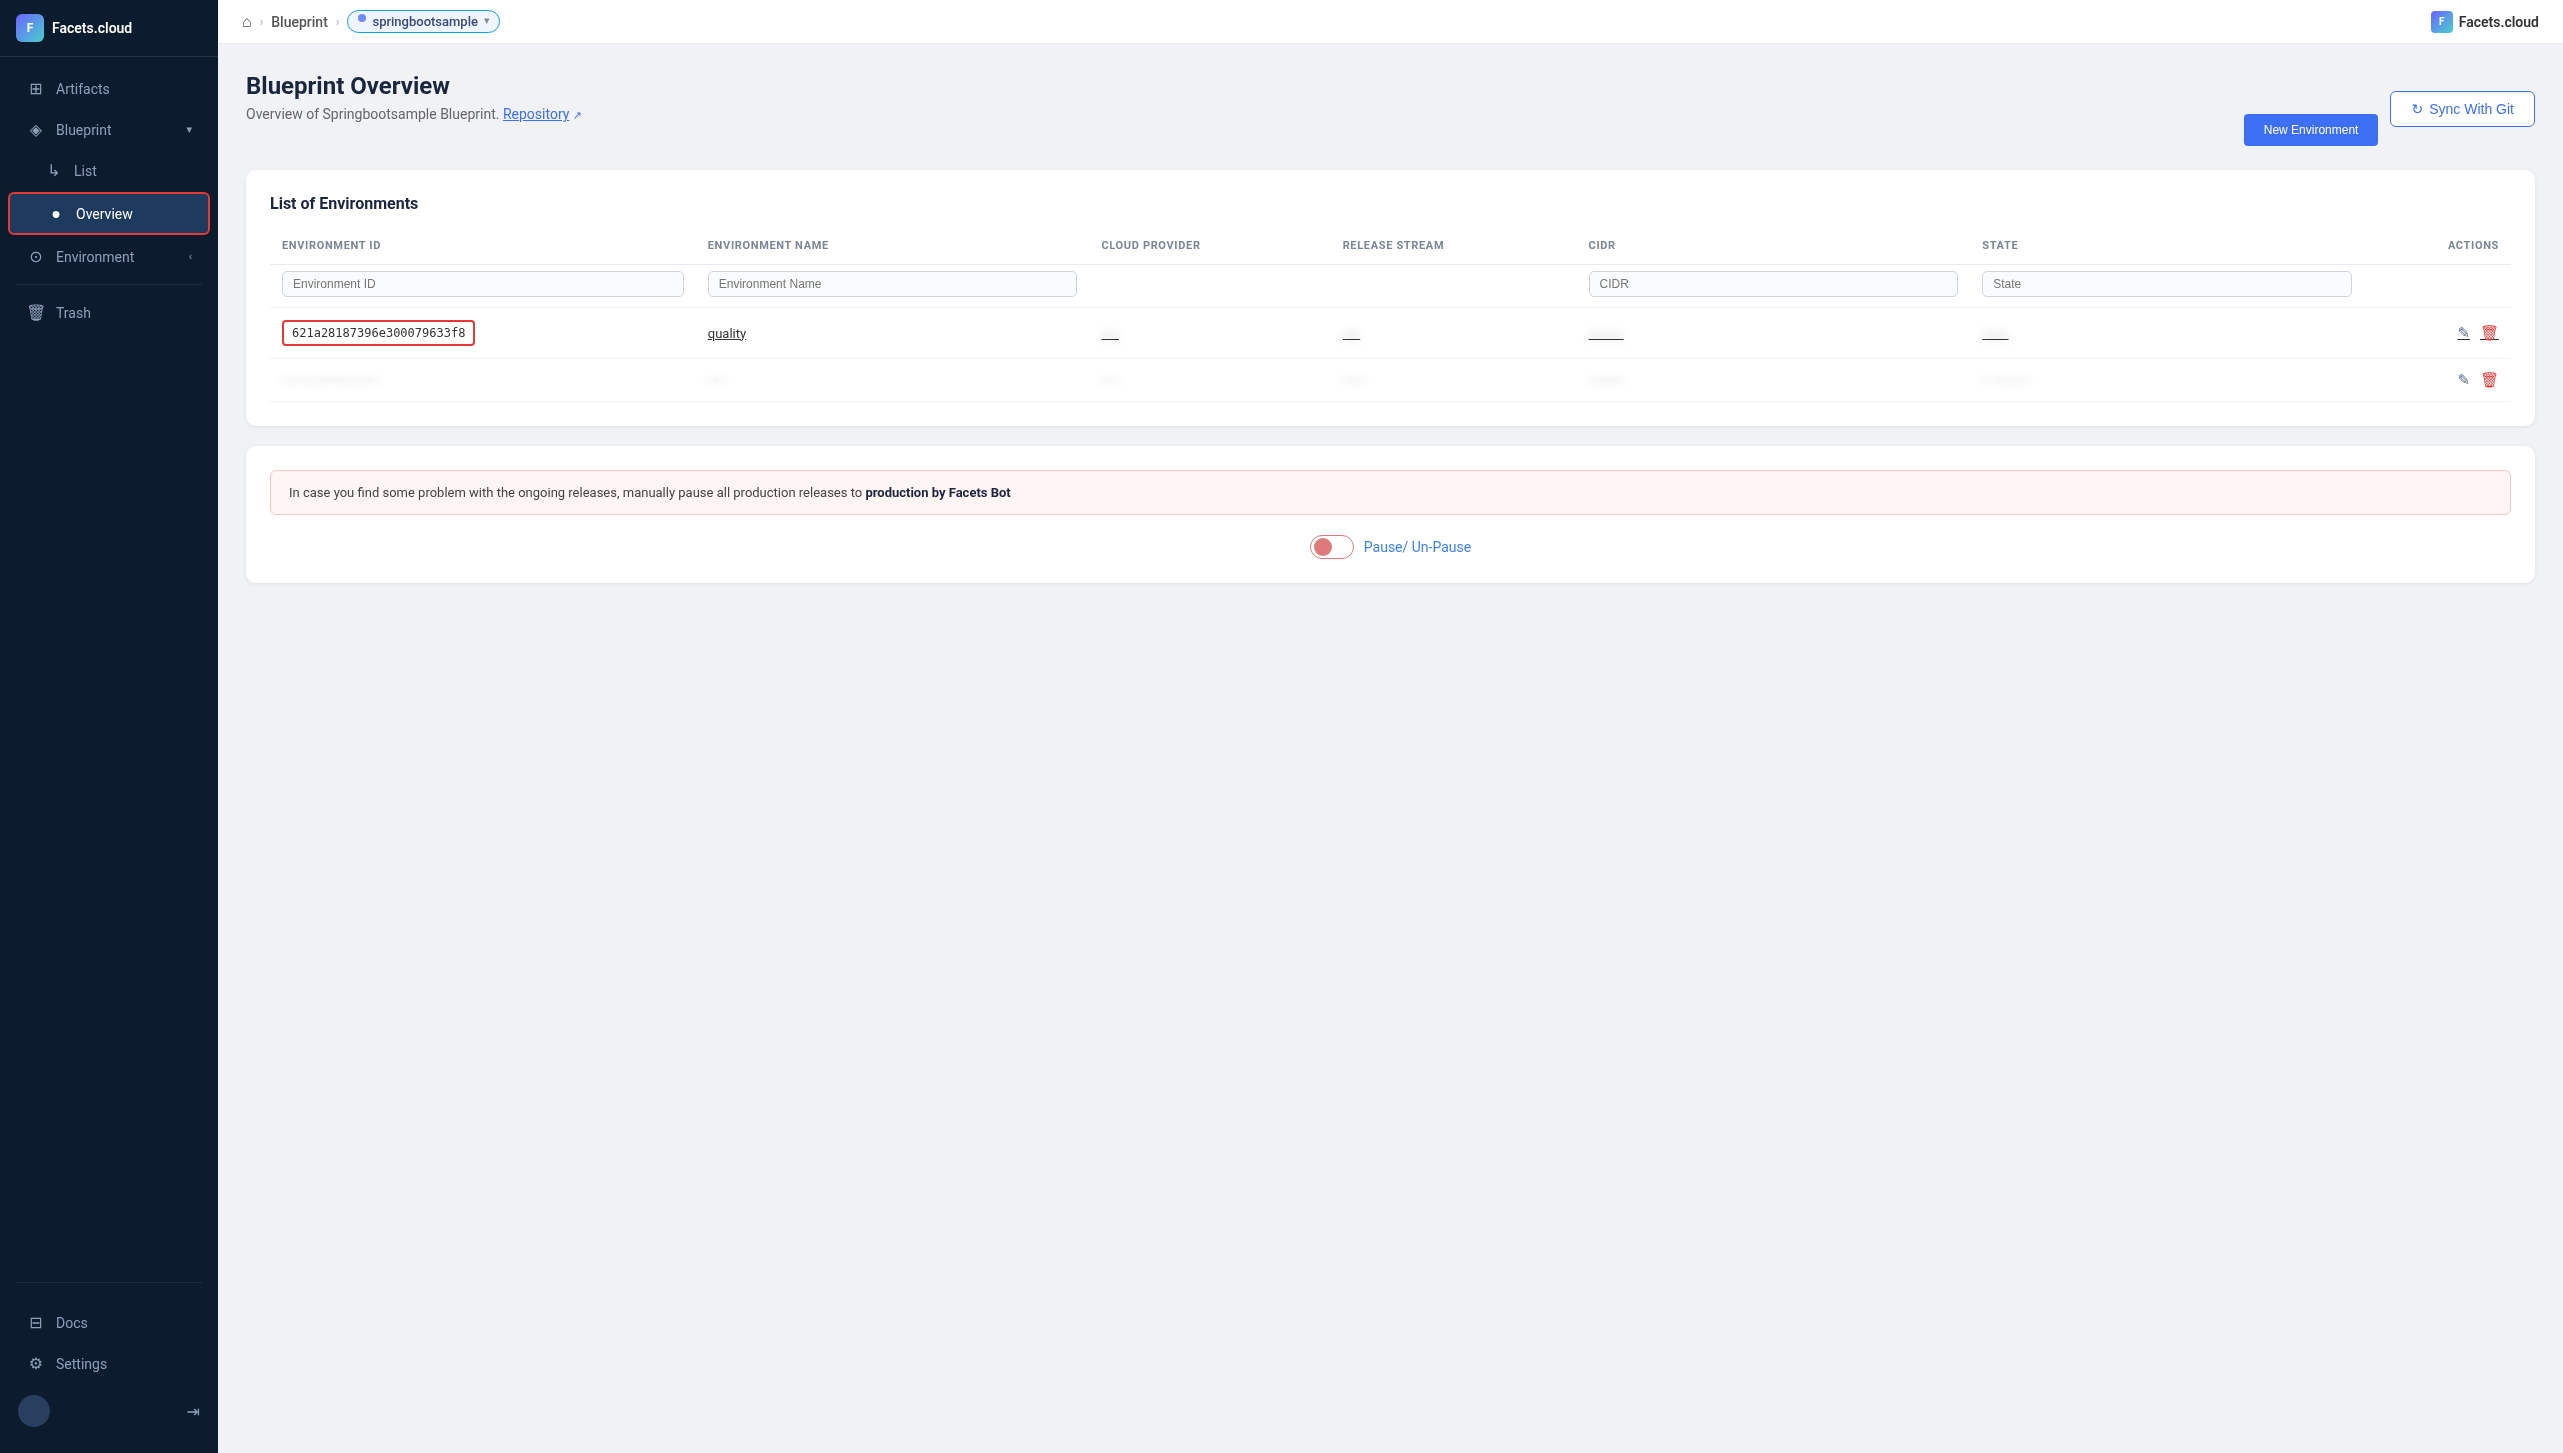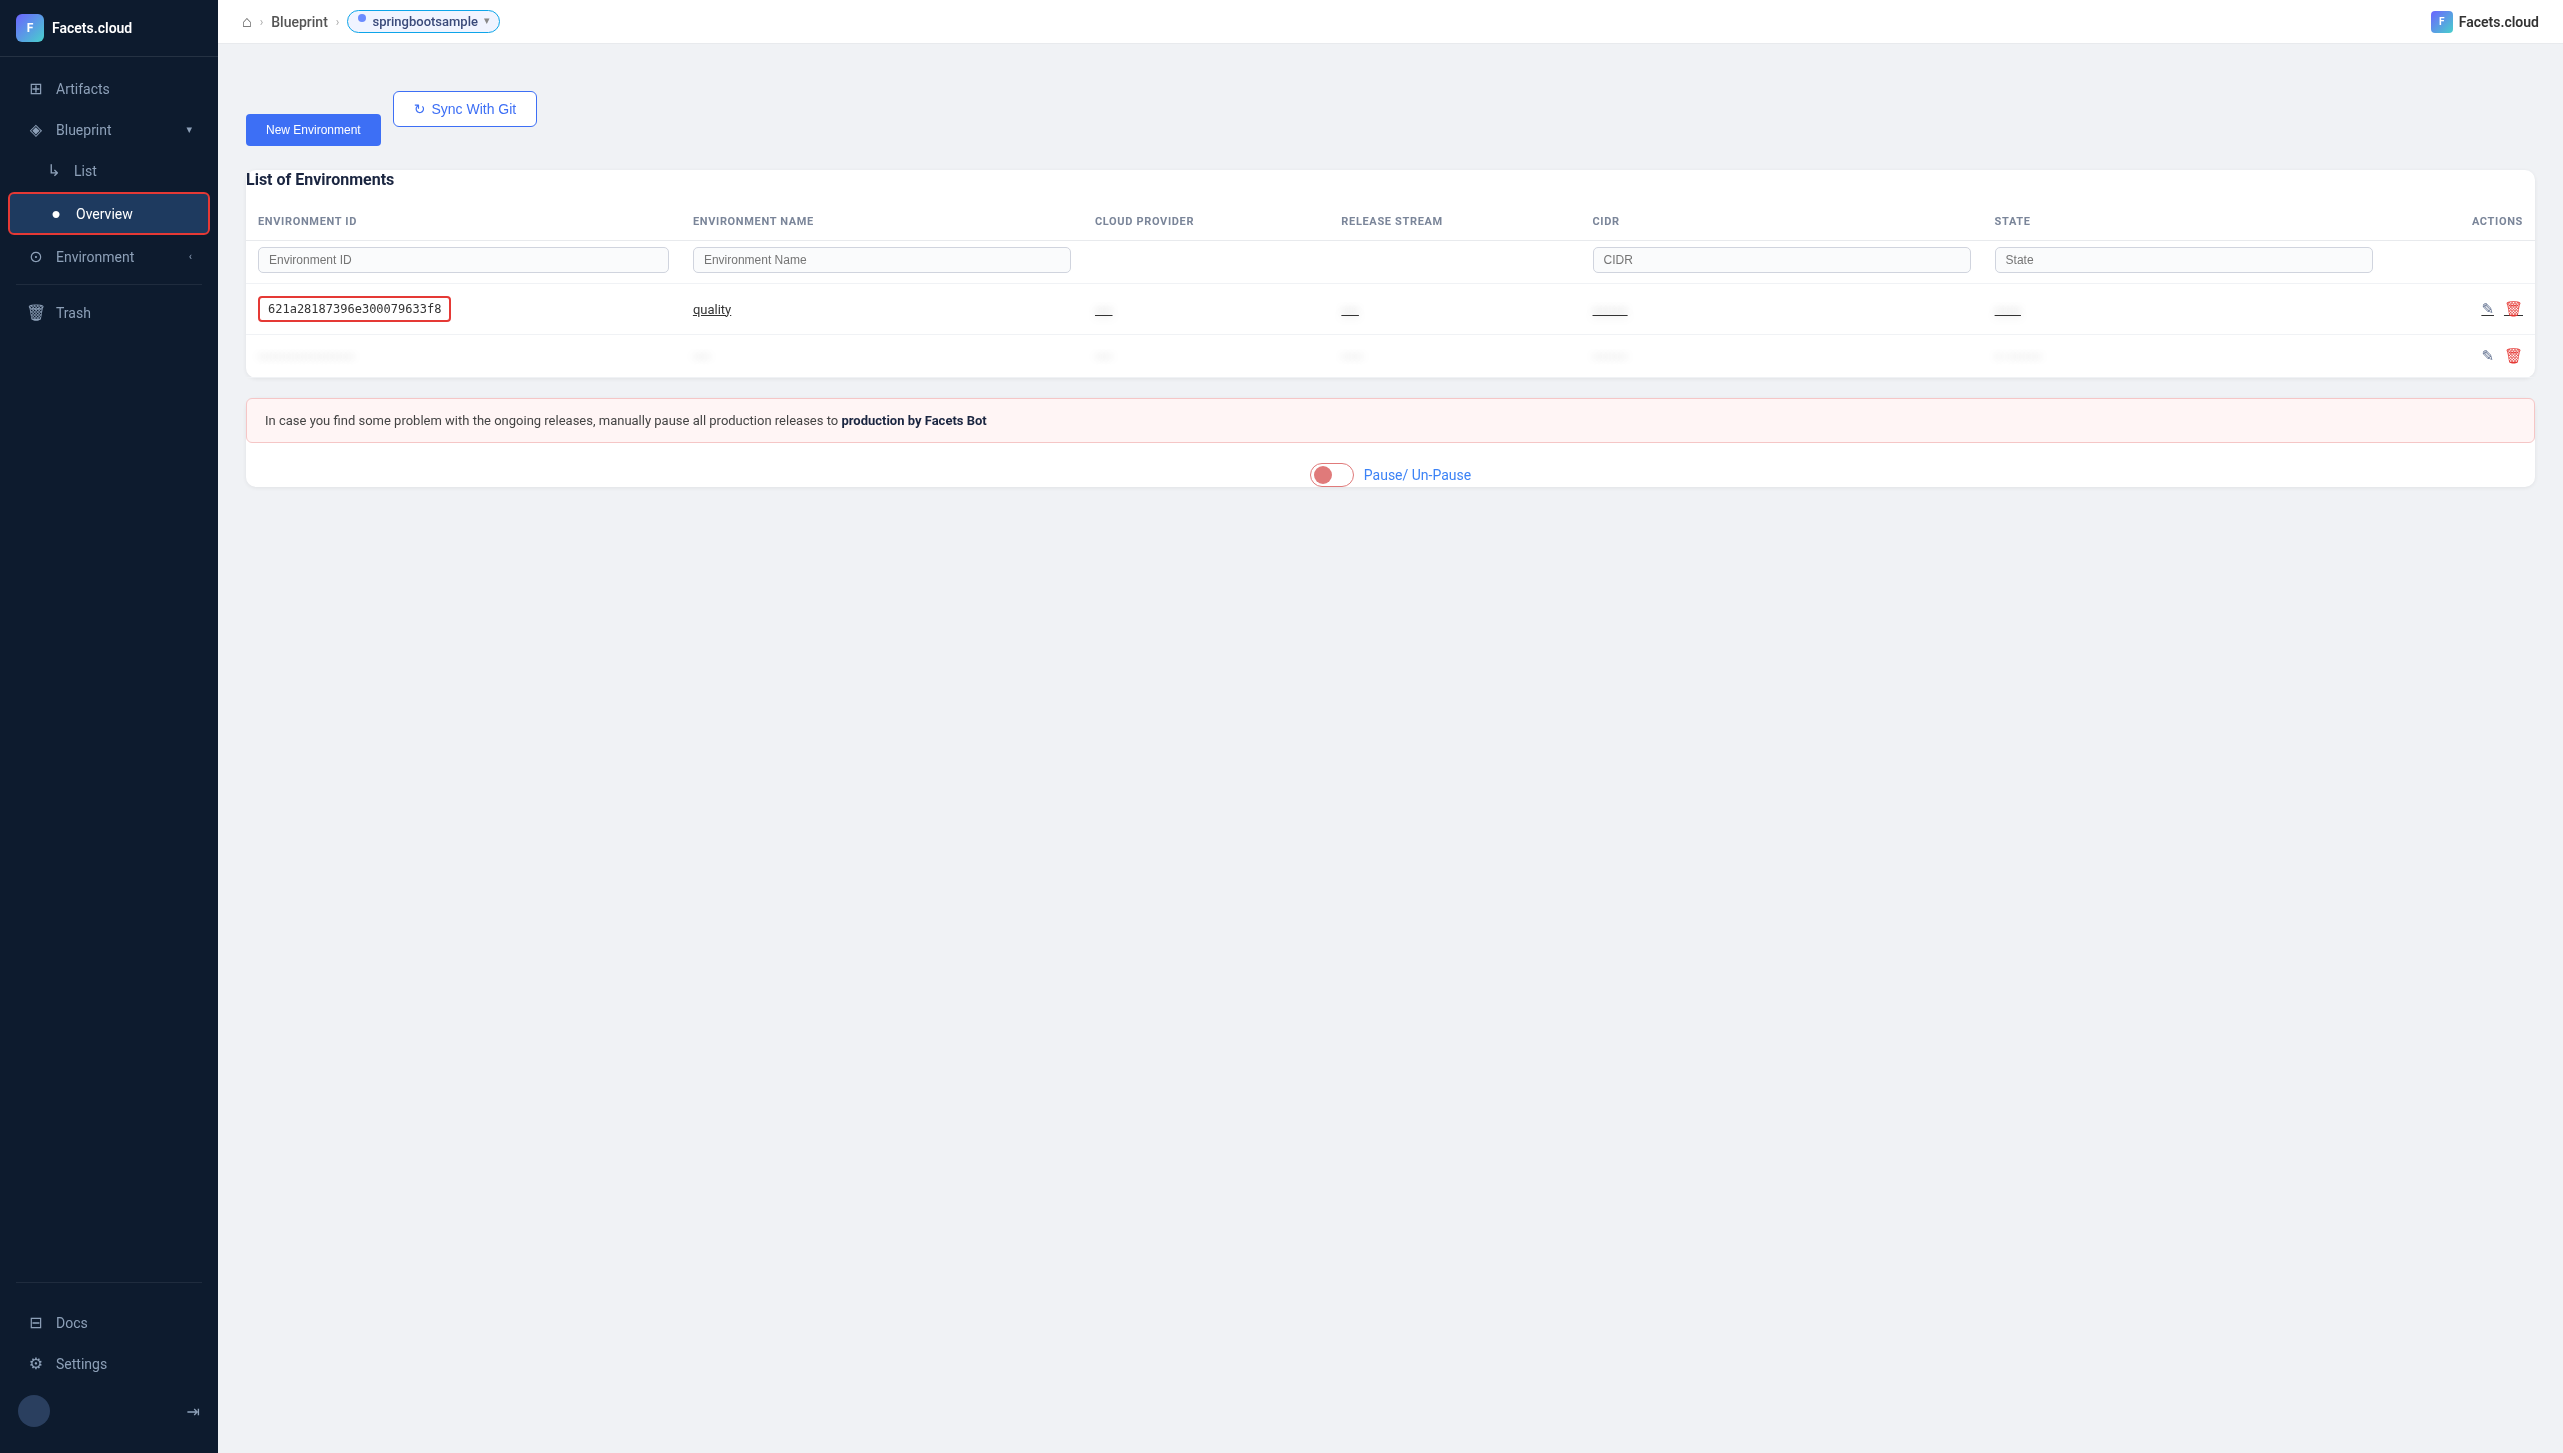--- a/index.html
+++ b/index.html
@@ -110,21 +110,21 @@
       border: 1.5px solid #3d6ff5;
       border-radius: 6px;
       padding: 9px 20px;
       font-size: 14px;
       font-weight: 500;
       cursor: pointer;
       display: flex; align-items: center; gap: 6px;
     }
 
     
-    .card { background: #fff; border-radius: 10px; box-shadow: 0 1px 4px rgba(0,0,0,0.07); margin-bottom: 20px; }
+    .card { background: #fff; border-radius: 10px; box-shadow: 0 1px 4px rgba(0,0,0,0.07); margin-bottom: 20px; padding: 24px; }
     .card-title { font-size: 16px; font-weight: 700; color: #1a2540; margin-bottom: 18px; }
 
     
     .env-table { width: 100%; border-collapse: collapse; }
     .env-table th {
       text-align: left;
       font-size: 11px;
       font-weight: 700;
       color: #7a8599;
       letter-spacing: 0.06em;
@@ -265,20 +265,28 @@
       </div>
     </div>
     <div class="topbar-logo">
       <div class="topbar-logo-icon">F</div>
       <span>Facets.cloud</span>
     </div>
   </div>
 
   <div class="content">
     <div class="page-header">
+      <div>
+        <div class="page-title">Blueprint Overview</div>
+        <div class="page-subtitle">
+          <span>Overview of Springbootsample Blueprint.</span>
+          <a href="#">Repository</a>
+          <span style="font-size:11px;color:#3d6ff5;">↗</span>
+        </div>
+      </div>
       <div class="page-actions">
         <button class="btn-primary">New Environment</button>
         <button class="btn-outline">
           <span>↻</span>
           <span>Sync With Git</span>
         </button>
       </div>
     </div>
 
     <div class="card">

